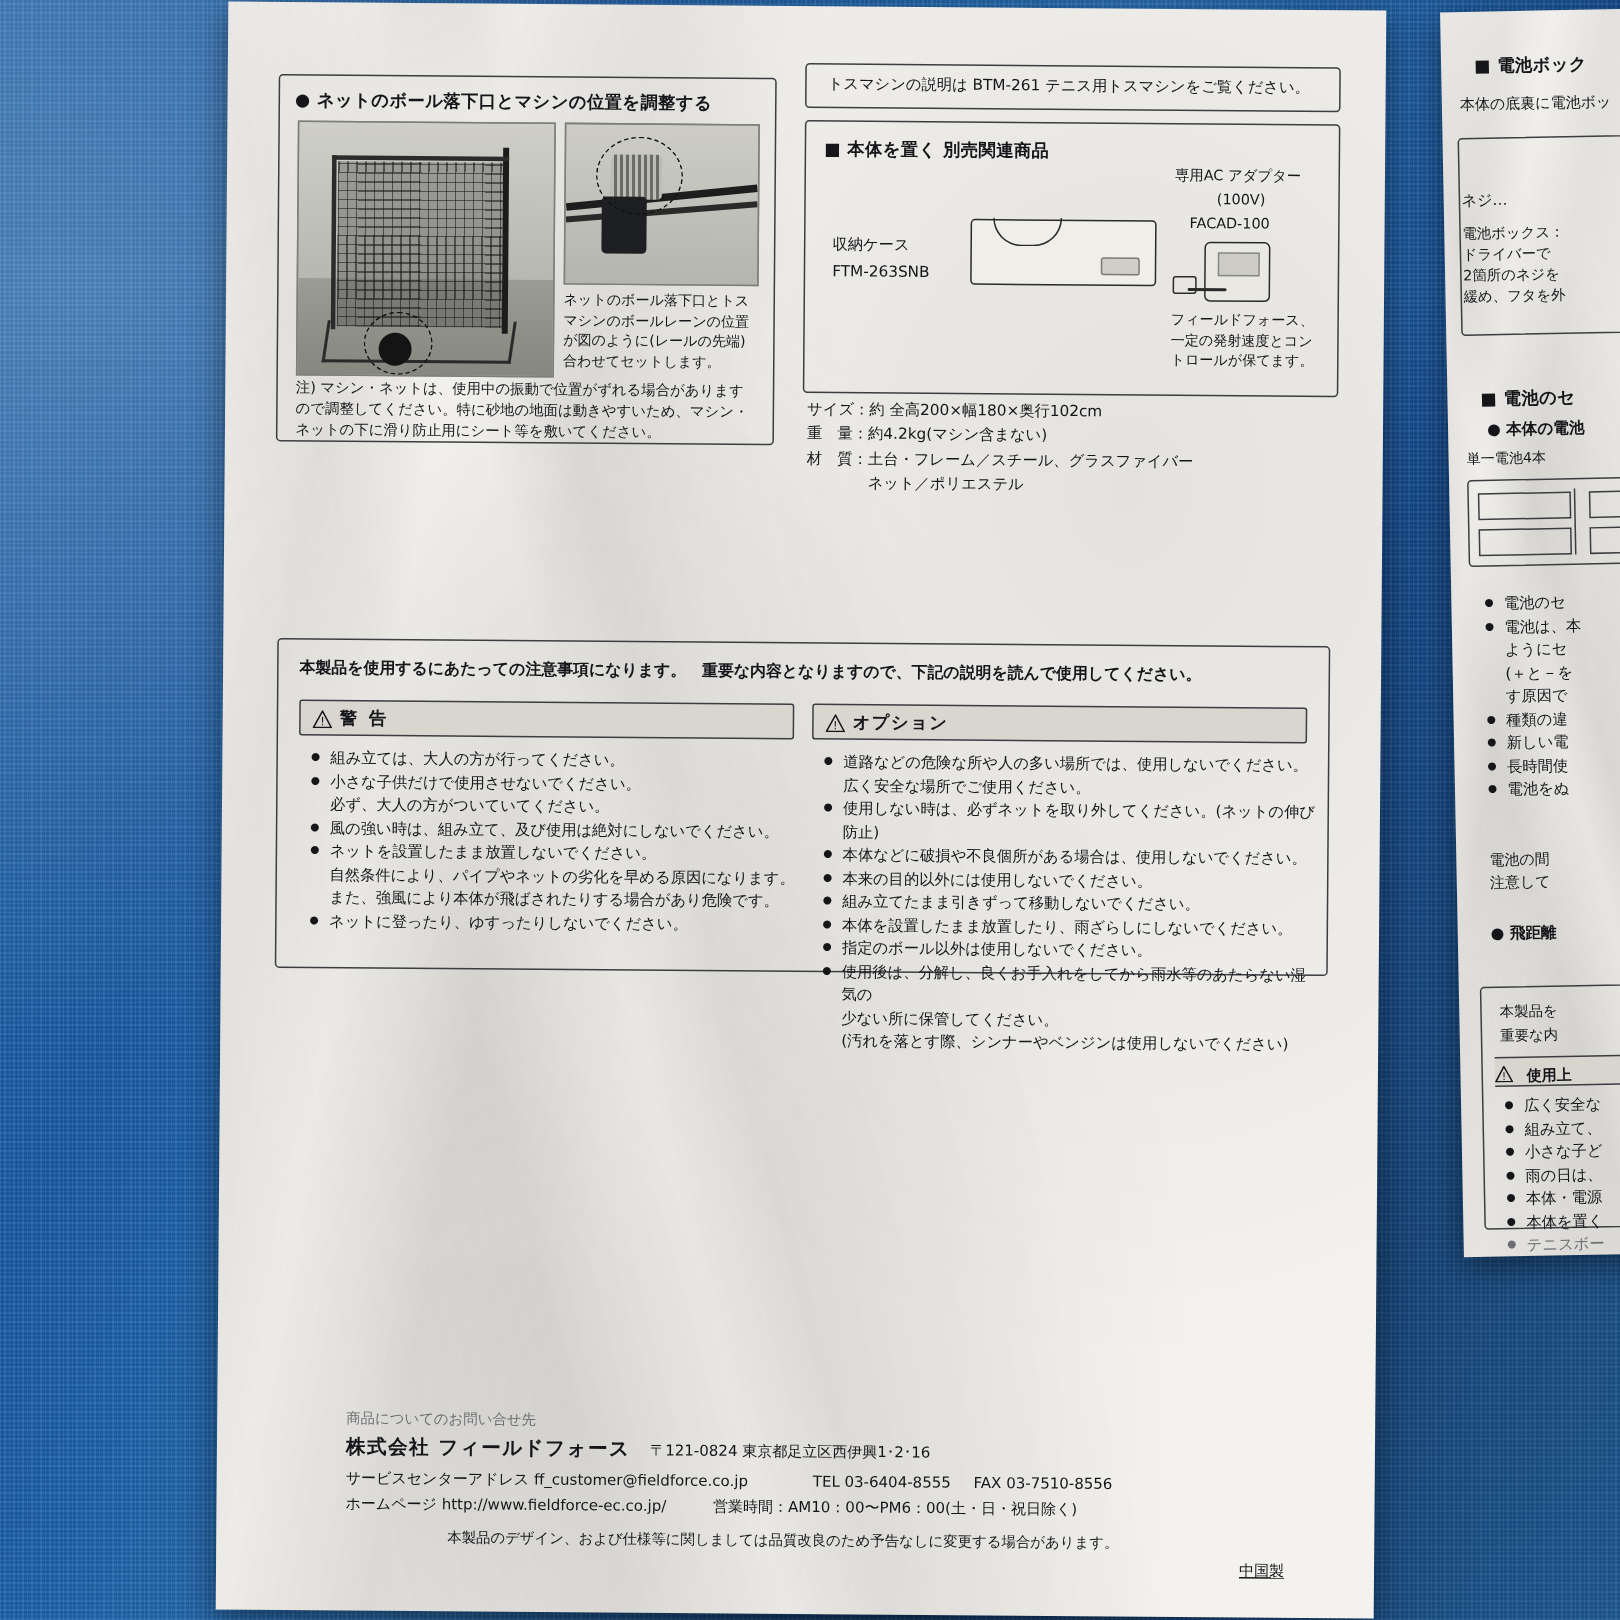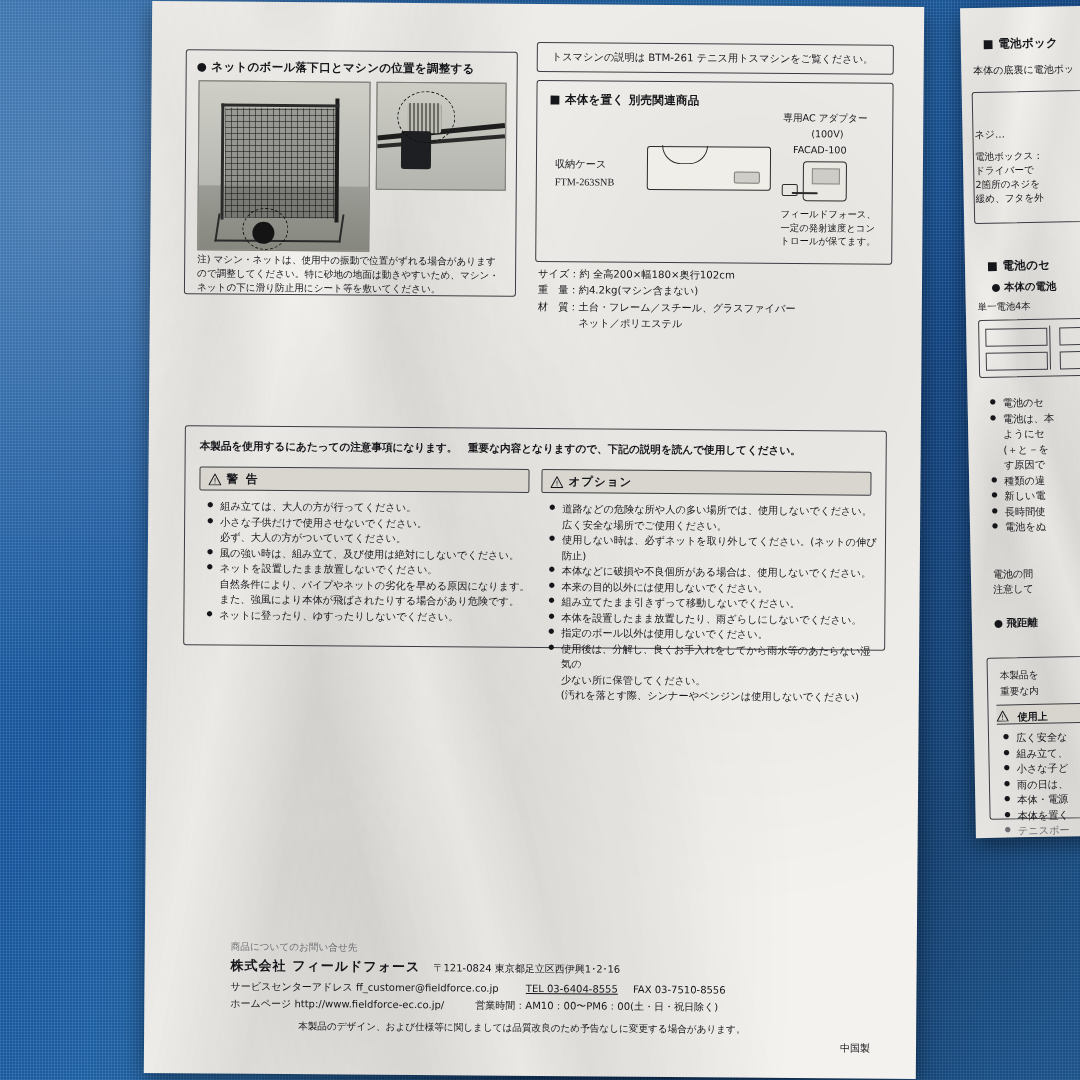--- a/index.html
+++ b/index.html
@@ -188,29 +188,30 @@
 
       <div class="photo" style="left:190px;top:30px;width:128px;height:106px;border:1px solid #7e8078;">
         <div class="ph-sky" style="background:linear-gradient(#cdcdc6,#b4b5ae);"></div>
         <div style="position:absolute;left:0;top:46px;width:128px;height:5px;background:#1d1d1d;transform:rotate(-6deg);"></div>
         <div style="position:absolute;left:0;top:56px;width:128px;height:4px;background:#2a2a2a;transform:rotate(-5deg);"></div>
         <div style="position:absolute;left:30px;top:20px;width:34px;height:30px;background:repeating-linear-gradient(90deg,#bdbdb6 0 2px,#6c6c66 2px 4px);border-radius:3px;"></div>
         <div class="machine" style="left:24px;top:48px;width:30px;height:38px;"></div>
         <div class="dashcircle" style="left:20px;top:8px;width:56px;height:50px;"></div>
       </div>
 
+      <div class="txt" style="left:190px;top:142px;width:128px;font-size:9.4px;white-space:normal;">ネットのボール落下口とトスマシンのボールレーンの位置が図のように(レールの先端)合わせてセットします。</div>
 
       <div class="txt" style="left:12px;top:202px;width:306px;font-size:9.6px;white-space:normal;">注) マシン・ネットは、使用中の振動で位置がずれる場合がありますので調整してください。特に砂地の地面は動きやすいため、マシン・ネットの下に滑り防止用にシート等を敷いてください。</div>
     </div>
 
     <div class="box" style="left:385px;top:76px;width:355px;height:180px;">
       <div class="txt hd" style="left:12px;top:10px;">■ 本体を置く 別売関連商品</div>
 
       <div class="txt" style="left:18px;top:76px;font-size:10.2px;">収納ケース</div>
-      <div class="txt" style="left:18px;top:94px;font-size:10.2px;font-family:Liberation Serif, serif;">FTM-263SNB</div>
+      <div class="txt" style="left:18px;top:94px;font-size:10.2px;">FTM-263SNB</div>
 
       <div style="position:absolute;left:110px;top:64px;width:122px;height:42px;border:1.4px solid #2a2a2a;border-radius:3px;background:#efeee9;">
         <div style="position:absolute;left:14px;top:-2px;width:44px;height:18px;border:1.3px solid #2a2a2a;border-top:none;border-radius:0 0 20px 20px;"></div>
         <div style="position:absolute;left:86px;top:24px;width:24px;height:10px;background:#cfcec8;border:1px solid #7b7b74;border-radius:2px;"></div>
       </div>
 
       <div class="txt" style="left:246px;top:28px;font-size:9.6px;text-align:center;">専用AC アダプター</div>
       <div class="txt" style="left:274px;top:44px;font-size:9.6px;">(100V)</div>
       <div class="txt" style="left:256px;top:60px;font-size:9.6px;">FACAD-100</div>
 
@@ -278,25 +279,25 @@
     </div>
 
     <div class="foot" style="left:86px;top:938px;width:640px;">
       <div class="faint" style="font-size:9.6px;">商品についてのお問い合せ先</div>
       <div style="margin-top:2px;">
         <span class="logo">株式会社 フィールドフォース</span>
         <span style="font-size:10px;margin-left:10px;">〒121-0824 東京都足立区西伊興1･2･16</span>
       </div>
       <div style="margin-top:3px;">
         <span>サービスセンターアドレス  ff_customer@fieldforce.co.jp</span>
-        <span style="margin-left:24px;text-decoration:underline;">TEL 03-6404-8555</span>
+        <span style="margin-left:40px;">TEL 03-6404-8555</span>
         <span style="margin-left:12px;">FAX 03-7510-8556</span>
       </div>
       <div style="margin-top:2px;">
         <span>ホームページ  http://www.fieldforce-ec.co.jp/</span>
         <span style="margin-left:28px;">営業時間：AM10：00〜PM6：00(土・日・祝日除く)</span>
       </div>
       <div style="margin-top:8px;margin-left:68px;font-size:9.6px;">本製品のデザイン、および仕様等に関しましては品質改良のため予告なしに変更する場合があります。</div>
-      <div style="position:absolute;left:610px;top:96px;font-size:10px;">中国製</div>
+      <div style="position:absolute;left:596px;top:96px;font-size:10px;text-decoration:underline;">中国製</div>
     </div>
 
   </div>
 </div>
 
 </body></html>

